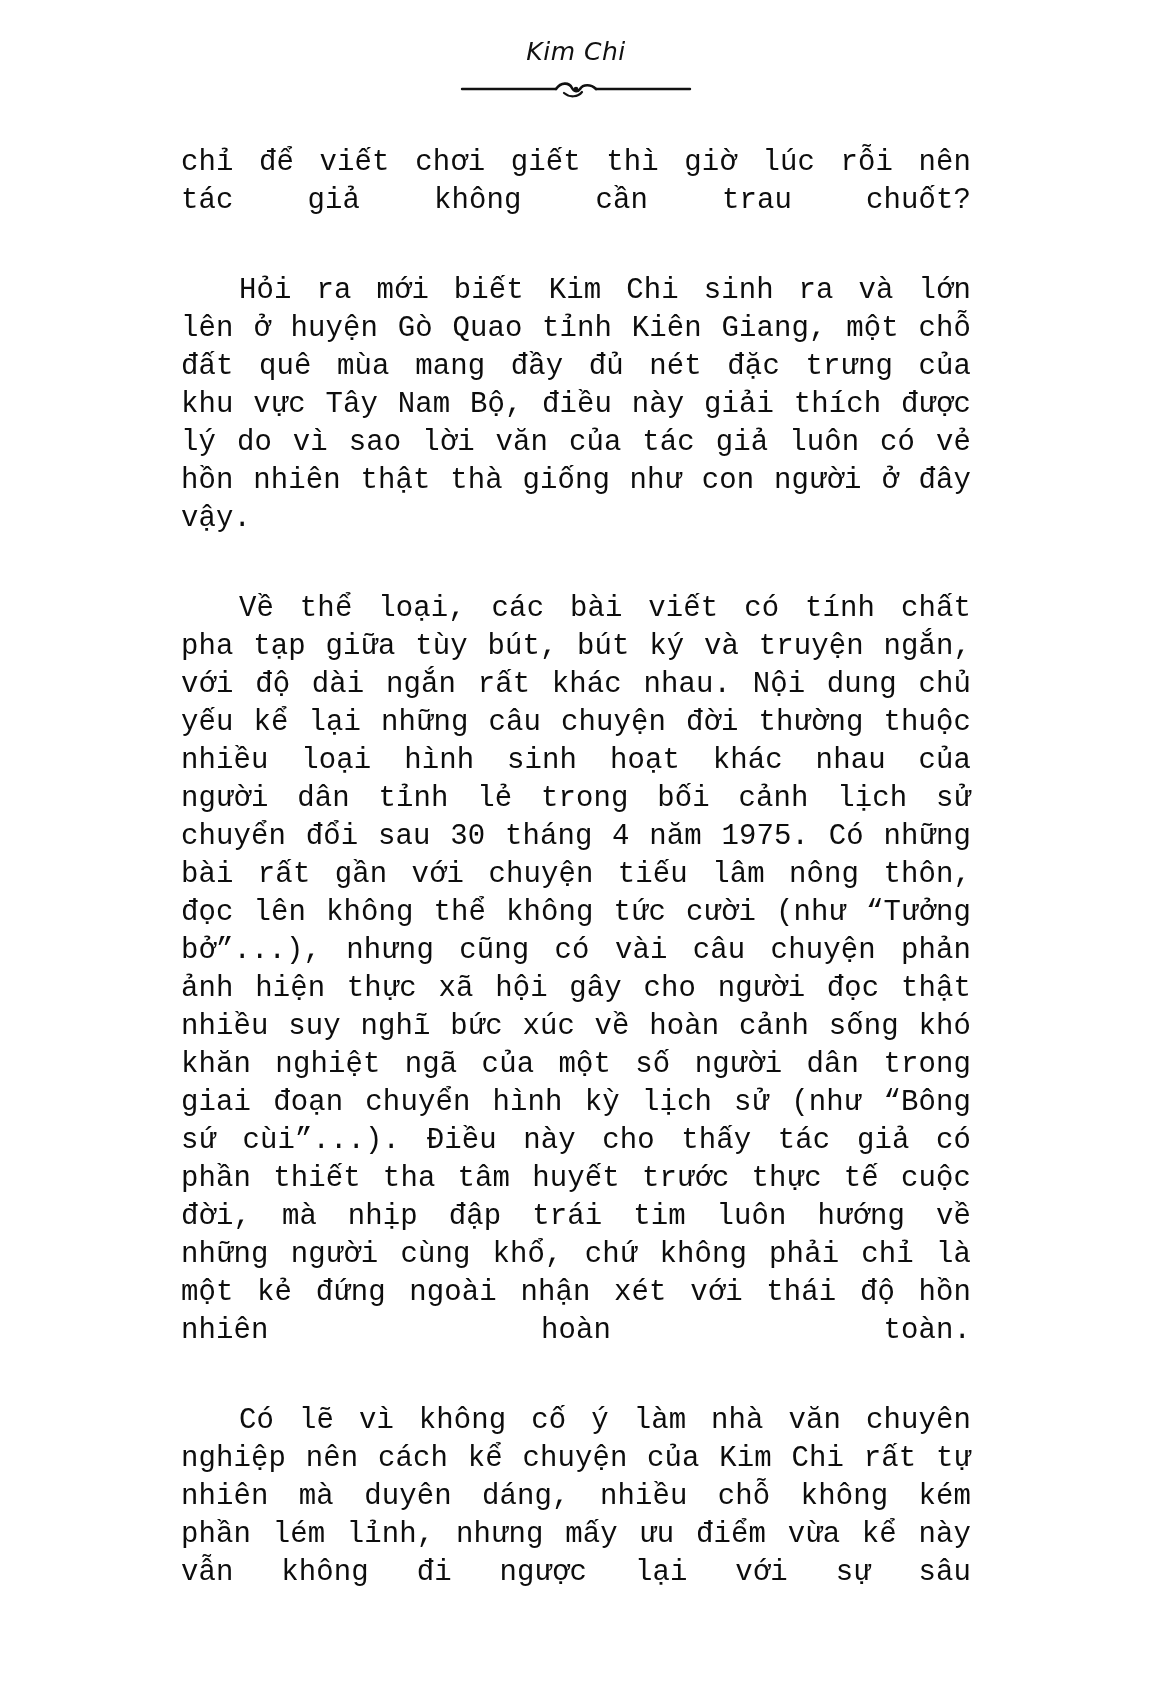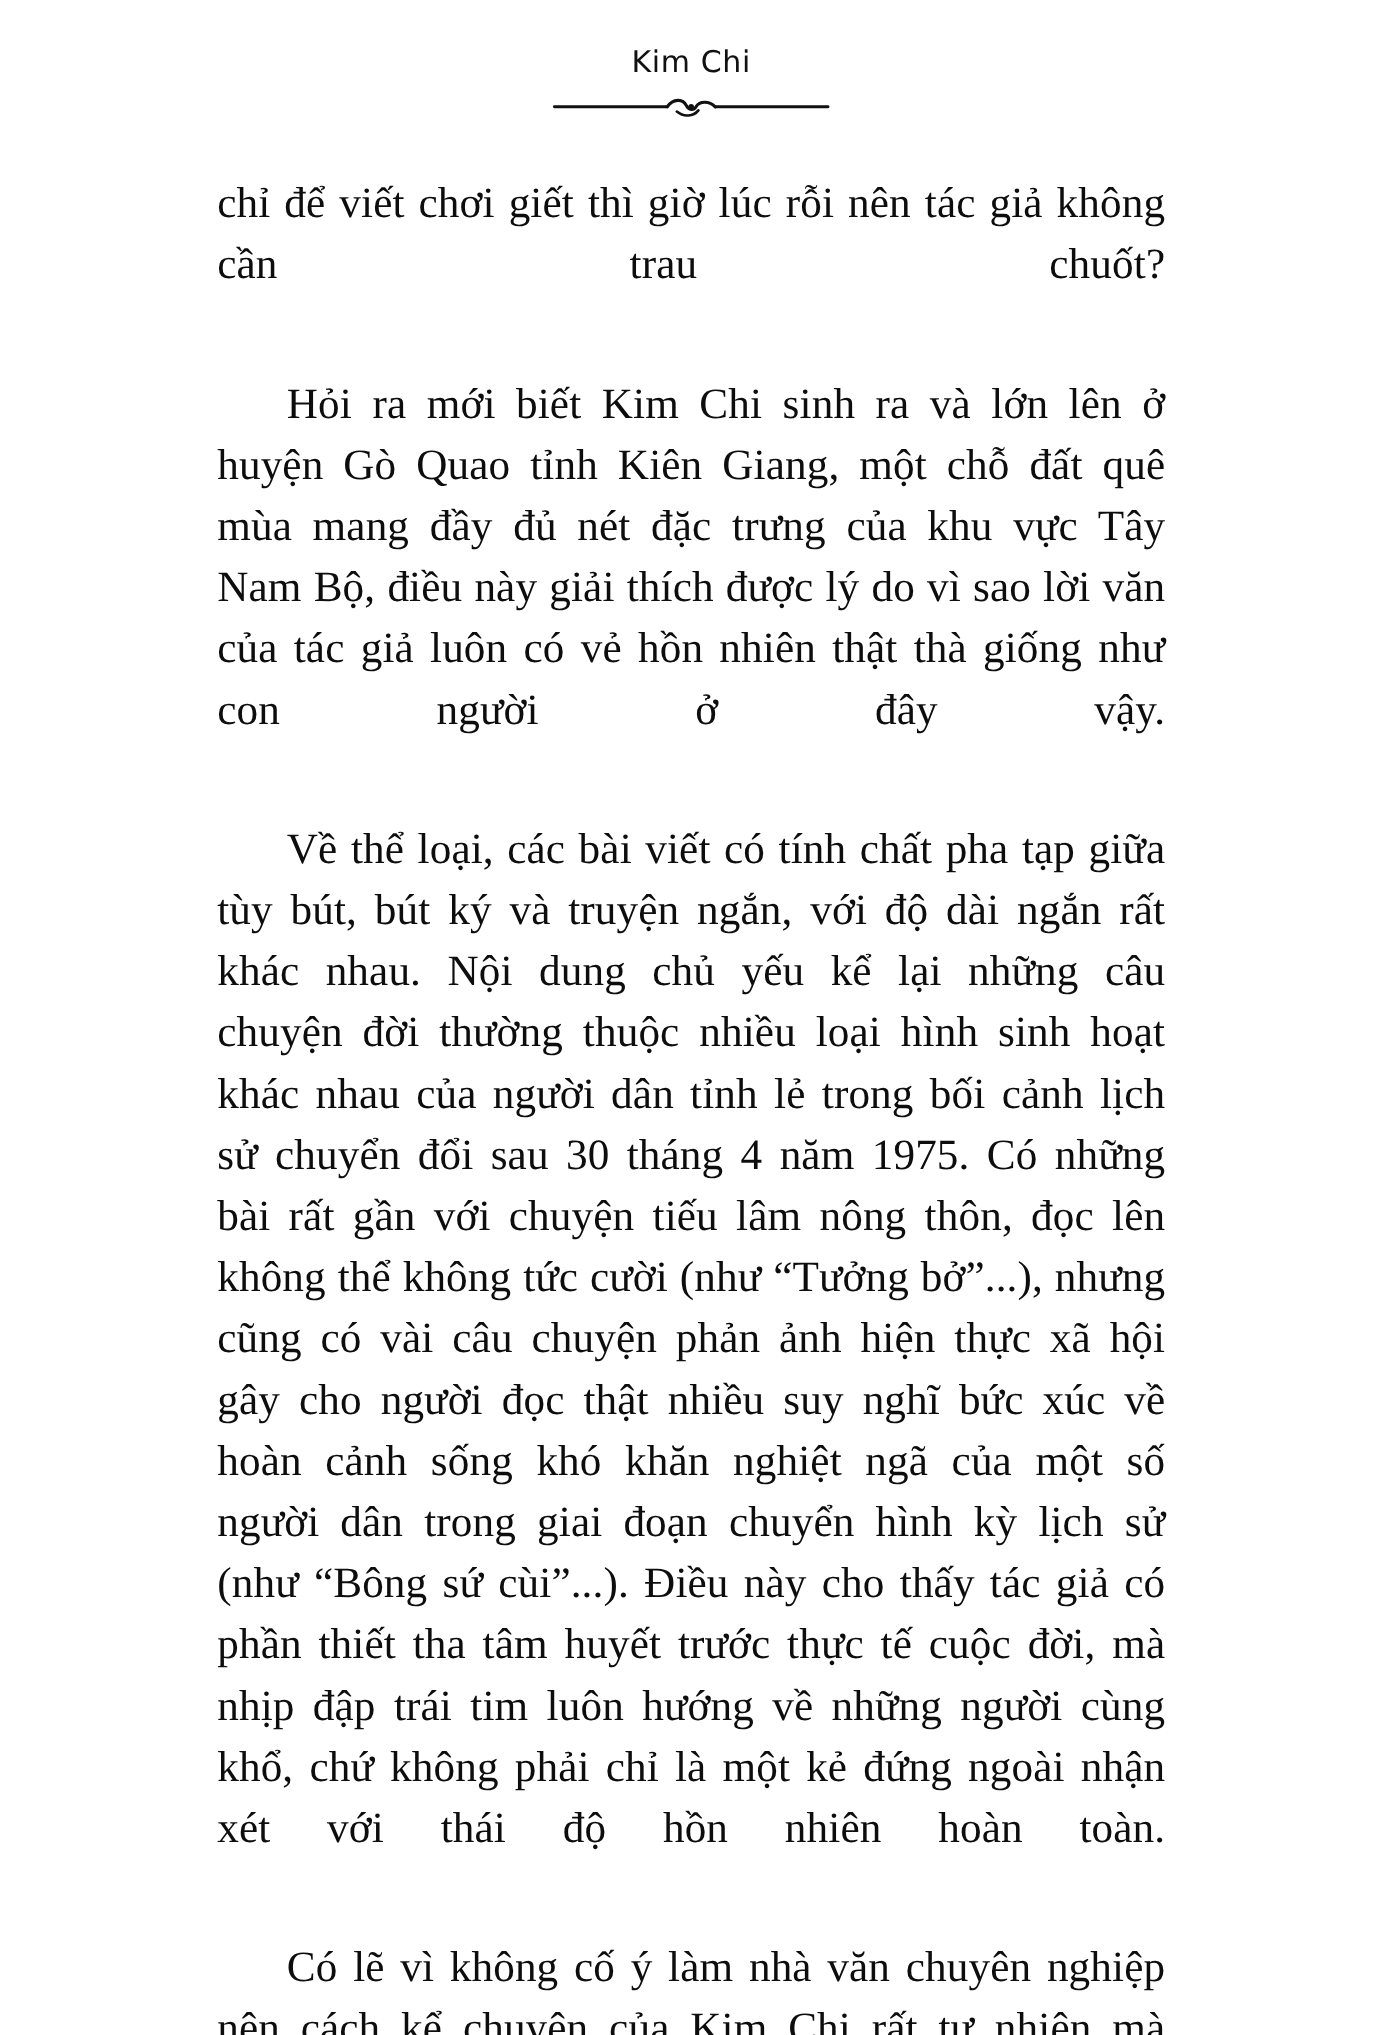--- a/index.html
+++ b/index.html
@@ -16,20 +16,21 @@
   }
   .page {
     position: relative;
     width: 1152px;
     height: 1696px;
     box-sizing: border-box;
   }
   .header {
     text-align: center;
     padding-top: 38px;
+    font-style: italic;
   }
   .running-head {
     font-family: "DejaVu Sans", sans-serif;
     font-size: 25px;
     letter-spacing: 0.5px;
     color: #111111;
     line-height: 1.1;
   }
   .ornament {
     margin: 10px auto 0 auto;
@@ -39,26 +40,27 @@
   }
   .ornament svg {
     display: block;
   }
   .content {
     margin: 42px auto 0 auto;
     width: 790px;
   }
   p.body-par {
     margin: 0 0 0 0;
-    font-size: 36px;
-    line-height: 51px;
+    font-size: 29px;
+    line-height: 38px;
     text-align: justify;
     text-justify: inter-word;
     letter-spacing: 0.1px;
     word-spacing: 0.5px;
+    font-family: Liberation Mono, monospace;
   }
   p.body-par + p.body-par {
     margin-top: 14px;
   }
   p.indent {
     text-indent: 58px;
   }
   
   p.body-par::after {
     content: "";

